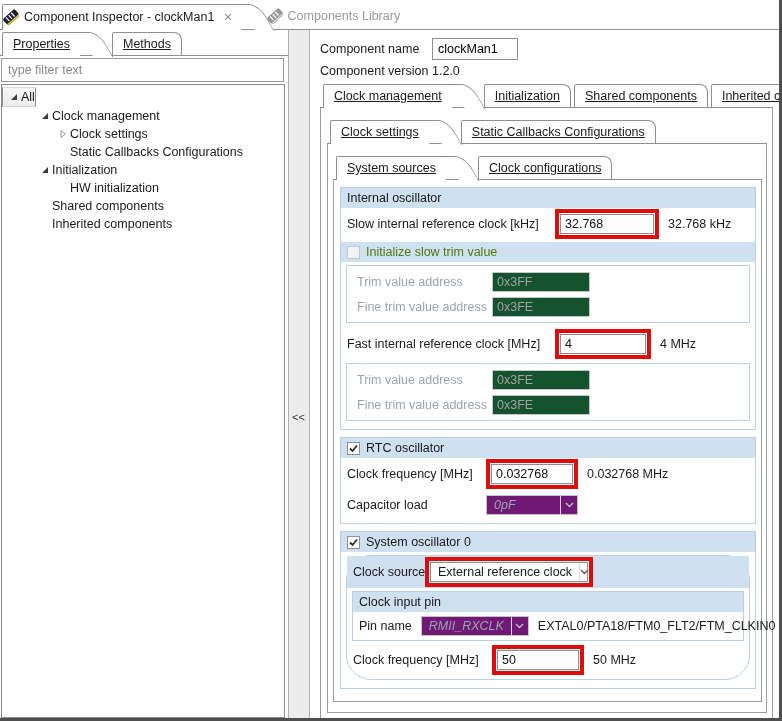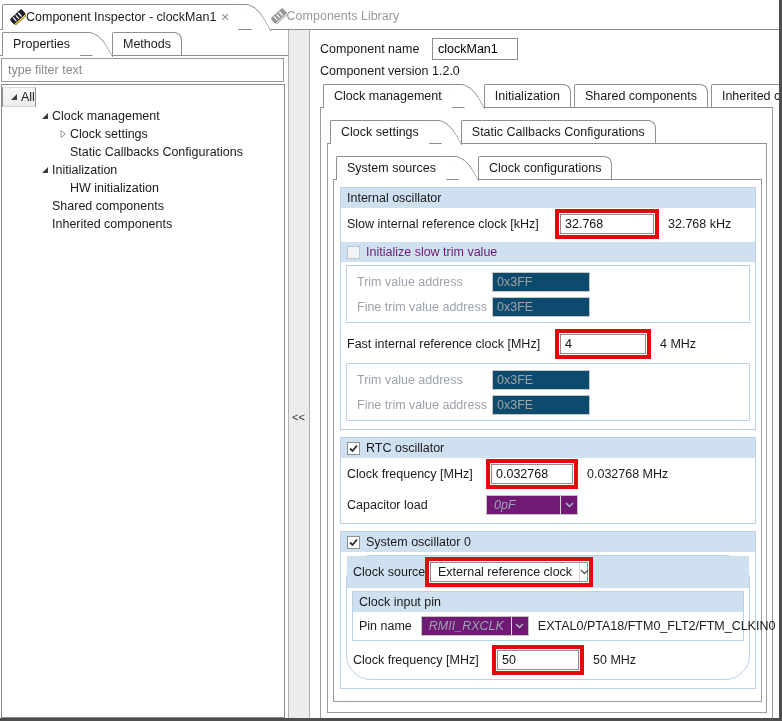--- a/index.html
+++ b/index.html
@@ -3,37 +3,37 @@
 <meta charset="utf-8">
 <style>
   * { box-sizing: border-box; margin: 0; padding: 0; }
   html,body { background:#fff; }
   body { font-family:"Liberation Sans", sans-serif; font-size:12px; color:#1a1a1a; }
   .app { position:relative; width:782px; height:721px; background:#fff; overflow:hidden;
          border-right:3px solid #4e4e4e; border-bottom:3px solid #4e4e4e; }
 
   
   .view-tabbar { height:30px; display:flex; align-items:flex-end; border-bottom:1px solid #8f8f8f; padding:2px 0 0 2px; }
-  .view-tab { display:flex; align-items:center; padding:4px 8px 5px 7px; font-size:12.5px; white-space:nowrap; position:relative; }
+  .view-tab { display:flex; align-items:center; gap:5px; padding:4px 8px 5px 0; font-size:12.5px; white-space:nowrap; position:relative; }
   .view-tab.active { background:#fff; border:1px solid #8f8f8f; border-bottom:none; border-radius:2px 0 0 0; border-right:none; margin-bottom:-1px; z-index:2; }
   .view-tab.active::after { content:""; position:absolute; top:-1px; right:-18px; width:18px; height:calc(100% + 1px);
         background:#fff; border-top:1px solid #8f8f8f; border-right:1px solid #8f8f8f; border-top-right-radius:10px 14px;
         transform:skewX(30deg); transform-origin:0 0; }
   .view-tab.inactive { color:#9a9a9a; margin-left:26px; }
   .vclose { font-size:11px; color:#8f8f8f; margin-left:4px; cursor:pointer; line-height:1; }
 
   
   .chip { width:16px; height:16px; display:inline-block; flex:0 0 16px; }
 
   
   .main { display:flex; height:688px; }
 
   
   .left { width:288px; display:flex; flex-direction:column; }
-  .tabrow { display:flex; align-items:flex-start; border-bottom:1px solid #8f8f8f; padding:2px 4px 0 2px; }
+  .tabrow { display:flex; align-items:flex-start; border-bottom:1px solid #8f8f8f; padding:2px 4px 0 2px;text-decoration:underline; }
   .tab { position:relative; border:1px solid #8f8f8f; border-bottom:none; border-radius:2px 8px 0 0;
          padding:4px 10px 4px; background:#fff; margin-right:3px; white-space:nowrap; font-size:12.5px; }
   .tab.active { border-radius:2px 0 0 0; border-right:none; margin-right:32px; margin-bottom:-1px; padding-bottom:5px; z-index:2; }
   .tab.active::after { content:""; position:absolute; top:-1px; right:-19px; width:19px; height:calc(100% + 1px);
         background:#fff; border-top:1px solid #8f8f8f; border-right:1px solid #8f8f8f; border-top-right-radius:10px 14px;
         transform:skewX(30deg); transform-origin:0 0; }
   .filter { margin:2px 3px 1px 1px; height:24px; border:1px solid #9a9a9a; padding:0 6px; font:12.5px "Liberation Sans",sans-serif; color:#1a1a1a; width:283px; }
   .filter::placeholder { color:#8a8a8a; }
   .treebox { flex:1; margin:1px 3px 0 1px; border:1px solid #8a8a8a; background:#fff; overflow:hidden; padding-top:2px; }
   .trow { display:flex; align-items:center; height:18px; cursor:default; }
@@ -58,28 +58,28 @@
   .tf > .panel { border:1px solid #9c9c9c; border-top:none; padding:6px 5px 8px 6px; background:#fff; }
   .tf .tabrow { padding-left:3px; }
   .tf.inner > .panel { padding:6px 4px 10px 5px; }
 
   
   .section { border:1px solid #b9d0e8; margin:1px 1px 7px 1px; background:#fff; padding-bottom:3px; }
   .section:last-child { margin-bottom:2px; }
   .band { display:flex; align-items:center; gap:6px; min-height:20px; background:#cfe0f1; padding:1px 6px; }
   .band.mid { margin:2px 0; }
   .band .btext { font-size:12.5px; }
-  .band .gray { color:#701a75; }
+  .band .gray { color:#4d7c0f; }
   .row { display:flex; align-items:center; gap:9px; min-height:30px; padding:1px 4px 1px 6px; }
   .lab { font-size:12.5px; white-space:nowrap; }
   .lab.dis { color:#9da3ab; }
   .w200 { width:199px; } .w130 { width:130px; } .w72 { width:66px; } .w64 { width:58px; } .w126 { width:126px; }
   .disp { font-size:12.5px; white-space:nowrap; }
   .inp { height:20px; border:1px solid #8f8f8f; padding:0 4px; font:12.5px "Liberation Sans",sans-serif; background:#fff; color:#111; }
-  .inp.dis { background:#0c4a6e; border-color:#c6c6c6; color:#a2a2a2; }
+  .inp.dis { background:#14532d; border-color:#c6c6c6; color:#a2a2a2; }
   .redwrap { border:4px solid #e00c0c; background:#fff; padding:1px; display:inline-flex; }
   .subpanel { border:1px solid #b9d0e8; margin:3px 5px 5px 5px; padding:3px 4px; }
   .subpanel .row { min-height:25px; }
 
   .sel { display:inline-flex; align-items:center; height:20px; border:1px solid #8f8f8f; background:#fff; }
   .sel .val { padding:0 7px; font-size:12.5px; white-space:nowrap; }
   .sel .chev { width:17px; align-self:stretch; display:flex; align-items:center; justify-content:center; border-left:1px solid #d6d6d6; }
   .sel.dis { background:#701a75; border-color:#c3c3c3;font-style:italic; }
   .sel.dis .val { color:#9aa4b2; }
 

